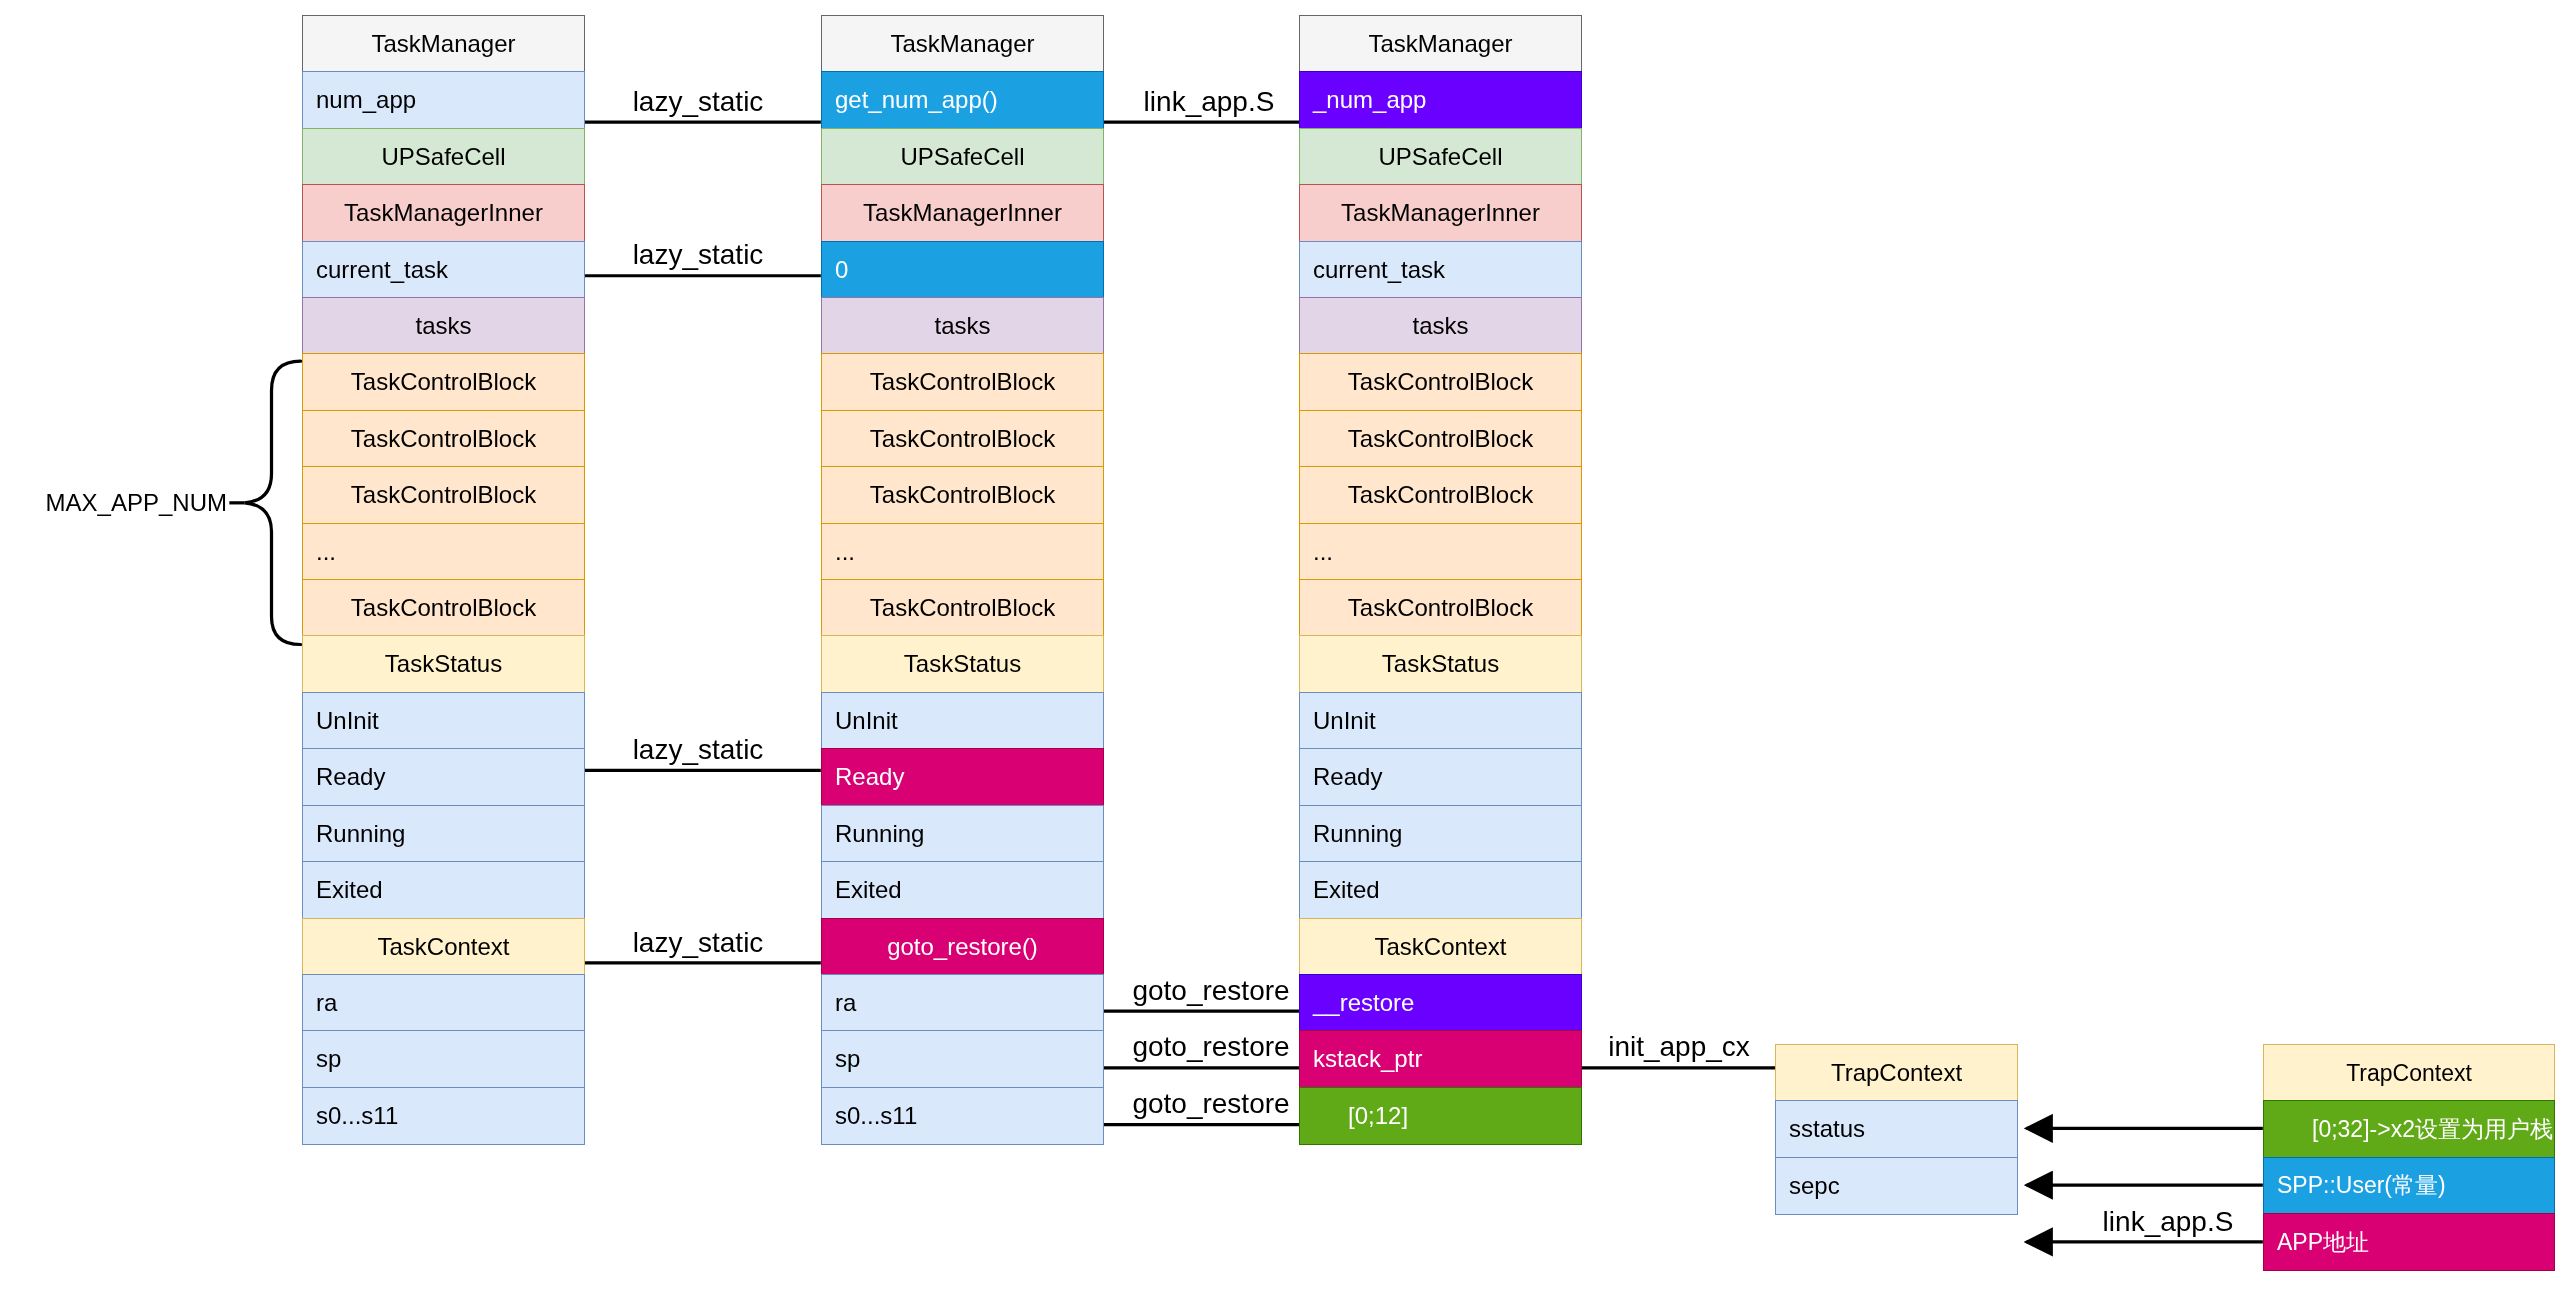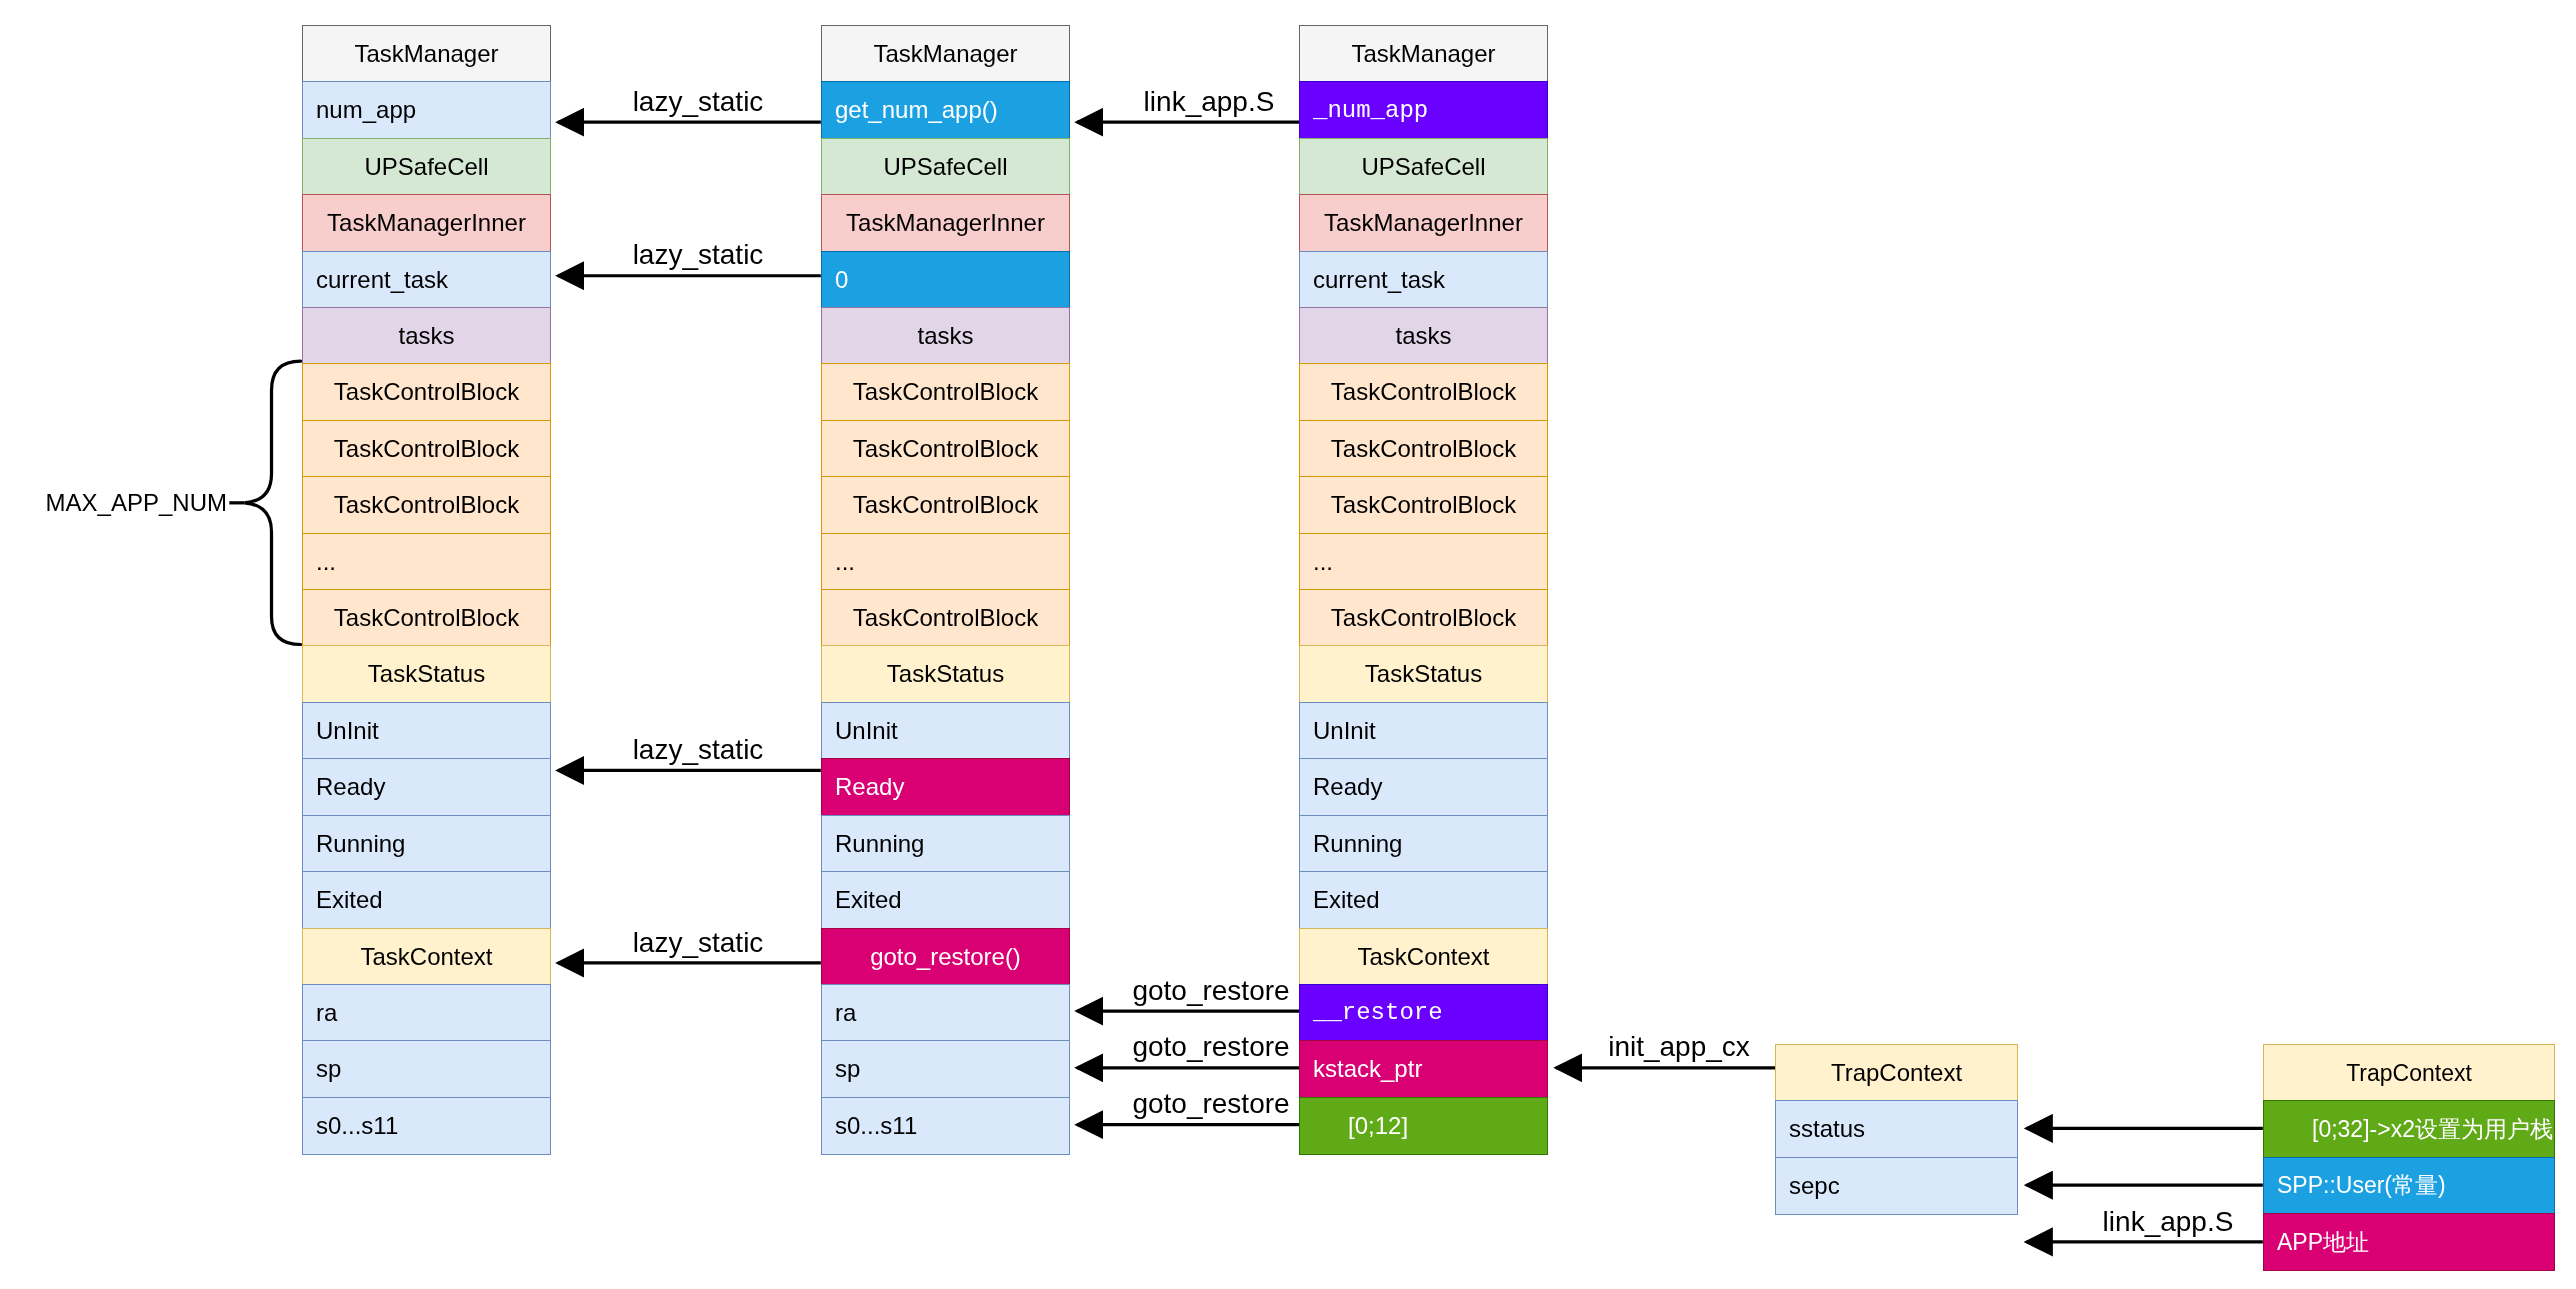--- a/index.html
+++ b/index.html
@@ -11,22 +11,22 @@
     font-family: "Liberation Sans", sans-serif;
     overflow: hidden;
   }
   #arrow-layer {
     position: absolute;
     left: 0; top: 0;
     pointer-events: none;
   }
   .col {
     position: absolute;
-    top: 25px;
-    width: 249px;
+    top: 15px;
+    width: 283px;
   }
   .cell {
     height: 58px;
     box-sizing: border-box;
     border: 1.6px solid #6c8ebf;
     display: flex;
     align-items: center;
     font-size: 24px;
     color: #000000;
     padding: 0 5.4px 0 13px;
@@ -37,21 +37,21 @@
   .cell.center { justify-content: center; padding: 0 3.2px; }
   .c-hdr    { background: #f5f5f5; border-color: #666666; }
   .c-blue   { background: #dae8fc; border-color: #6c8ebf; }
   .c-green  { background: #d5e8d4; border-color: #82b366; }
   .c-red    { background: #f8cecc; border-color: #b85450; }
   .c-purple { background: #e1d5e7; border-color: #9673a6; }
   .c-orange { background: #ffe6cc; border-color: #d79b00; }
   .c-yellow { background: #fff2cc; border-color: #d6b656; }
   .a-blue    { background: #1ba1e2; border-color: #006eaf; color: #ffffff; }
   .a-magenta { background: #d80073; border-color: #a50040; color: #ffffff; }
-  .a-violet  { background: #6a00ff; border-color: #3700cc; color: #ffffff; font-family: Liberation Mono, monospace; }
+  .a-violet  { background: #6a00ff; border-color: #3700cc; color: #ffffff; }
   .a-green   { background: #60a917; border-color: #2d7600; color: #ffffff; padding-left: 48px; }
   .tc2 .cell { font-size: 23px; }
   .arrow-label {
     position: absolute;
     font-size: 28px;
     line-height: 26px;
     color: #000000;
     transform: translateX(-50%);
     white-space: nowrap;
   }

